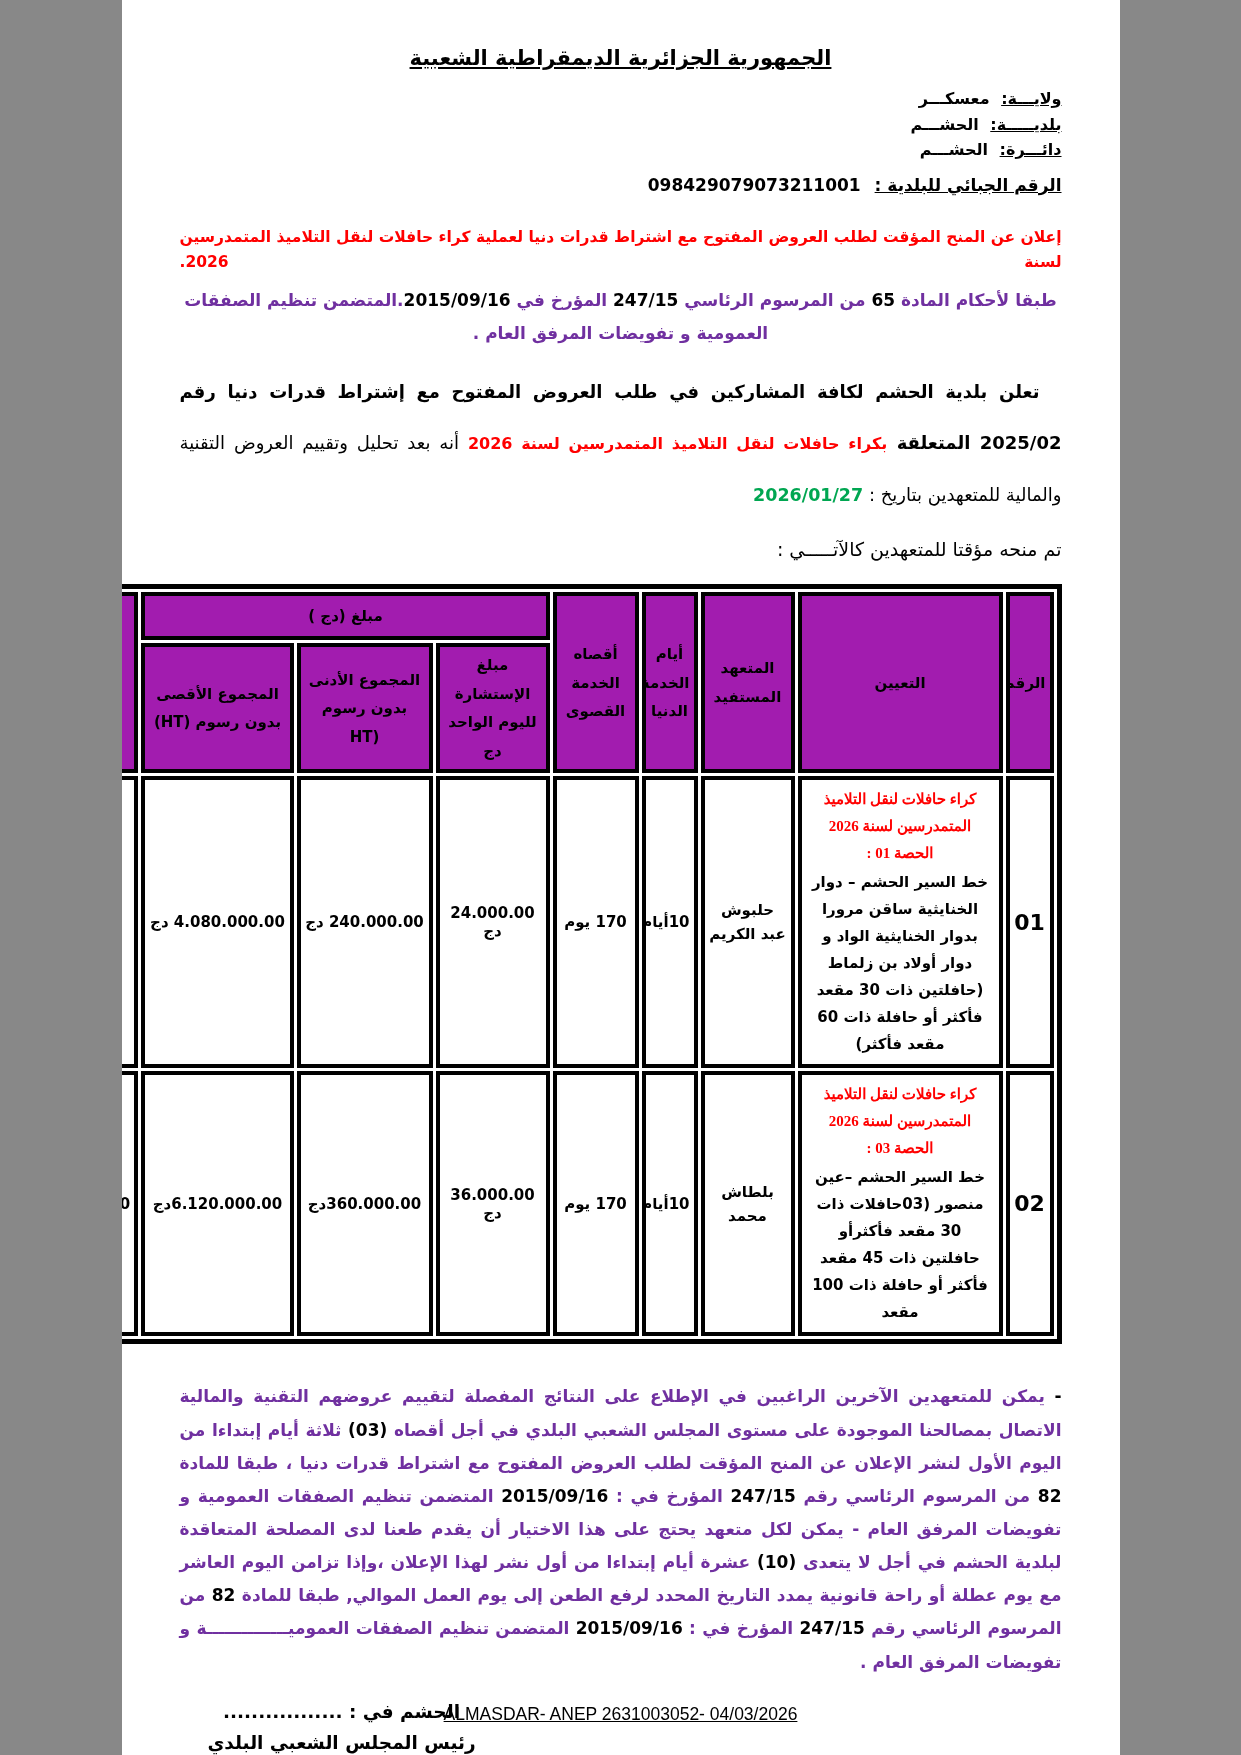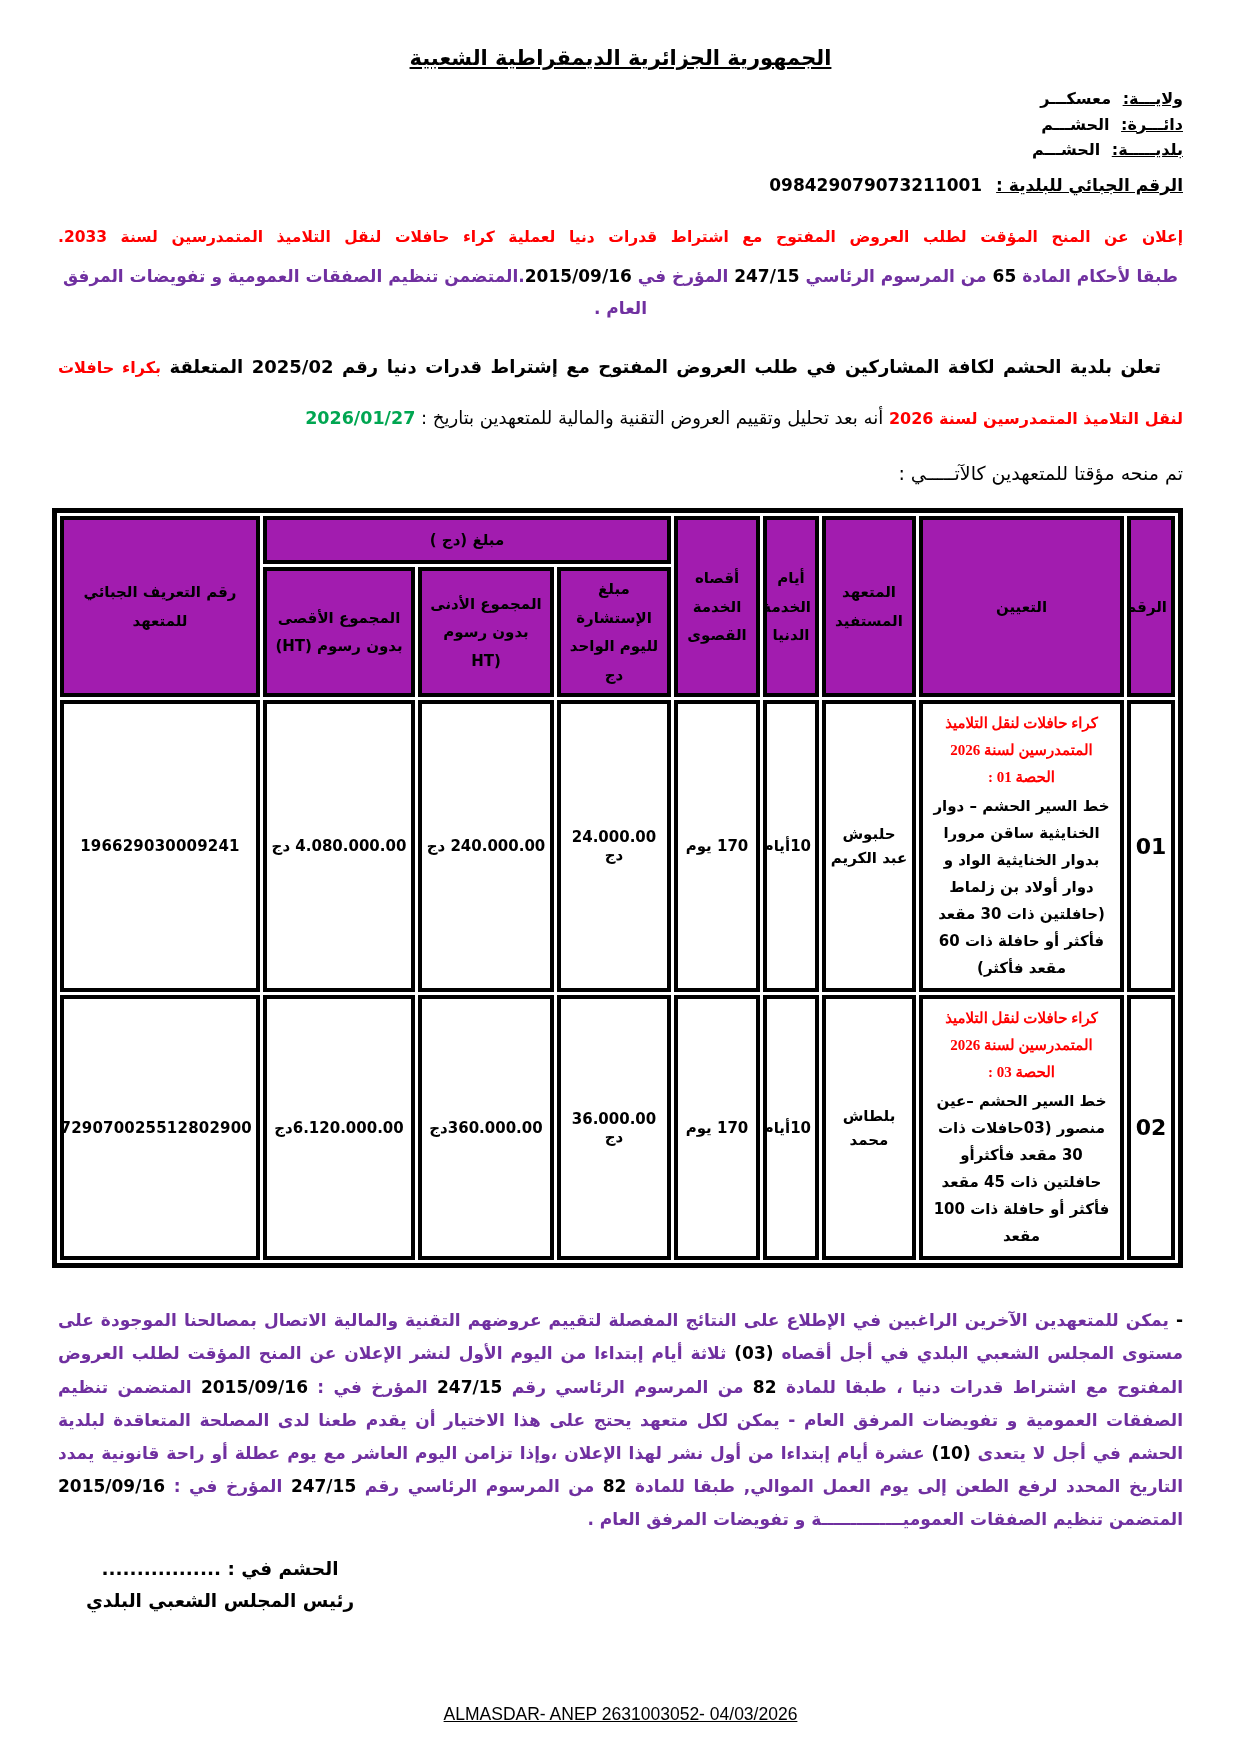--- a/index.html
+++ b/index.html
@@ -1,17 +1,17 @@
 <!DOCTYPE html>
 <html lang="ar" dir="rtl"><head>
 <meta charset="utf-8">
 <style>
   html,body{margin:0;padding:0;background:#888;}
   .page{
-    width:1241px;height:1755px;box-sizing:border-box;position:relative;
+    width:998px;height:1755px;box-sizing:border-box;position:relative;
     margin:0 auto;background:#ffffff;padding:46px 58px 16px 58px;
     font-family:"DejaVu Sans",sans-serif;color:#000;overflow:hidden;
   }
   
   .republic{font-size:21px;font-weight:bold;text-align:center;text-decoration:underline;}
   .identity{margin-top:16px;text-align:right;font-size:16px;font-weight:bold;line-height:1.6;}
   .identity .lbl{text-decoration:underline;}
   .identity .val{padding-right:6px;}
   .fiscal-line{font-size:17px;font-weight:bold;text-align:right;margin-top:12px;}
   .fiscal-line .lbl{text-decoration:underline;}
@@ -70,35 +70,35 @@
 <div class="page">
 
   <div class="republic">الجمهورية الجزائرية الديمقراطية الشعبية</div>
 
   <div class="identity">
     <div>
       <span class="lbl">ولايـــة:</span>
       <span class="val">معسكـــر</span>
     </div>
     <div>
-      <span class="lbl">دائـــرة:</span>
+      <span class="lbl">بلديـــــة:</span>
       <span class="val">الحشـــم</span>
     </div>
     <div>
-      <span class="lbl">بلديـــــة:</span>
+      <span class="lbl">دائـــرة:</span>
       <span class="val">الحشـــم</span>
     </div>
   </div>
 
   <div class="fiscal-line">
     <span class="lbl">الرقم الجبائي للبلدية :</span>
     <span class="val">098429079073211001</span>
   </div>
 
-  <div class="award-title">إعلان عن المنح المؤقت لطلب العروض المفتوح مع اشتراط قدرات دنيا لعملية كراء حافلات لنقل التلاميذ المتمدرسين لسنة 2033.</div>
+  <div class="award-title">إعلان عن المنح المؤقت لطلب العروض المفتوح مع اشتراط قدرات دنيا لعملية كراء حافلات لنقل التلاميذ المتمدرسين لسنة 2026.</div>
 
   <p class="legal"><span class="seg-purple">طبقا لأحكام المادة </span><span class="seg-dark">65</span><span class="seg-purple"> من المرسوم الرئاسي </span><span class="seg-dark">247/15</span><span class="seg-purple"> المؤرخ في </span><span class="seg-dark">2015/09/16</span><span class="seg-purple">.المتضمن تنظيم الصفقات العمومية و تفويضات المرفق العام .</span></p>
 
   <p class="announce"><span class="seg-dark">تعلن بلدية الحشم لكافة المشاركين في طلب العروض المفتوح مع إشتراط قدرات دنيا رقم 2025/02 المتعلقة </span><span class="seg-red">بكراء حافلات لنقل التلاميذ المتمدرسين لسنة 2026</span><span class="seg-plain"> أنه بعد تحليل وتقييم العروض التقنية والمالية  للمتعهدين بتاريخ : </span><span class="seg-green">2026/01/27</span></p>
 
   <p class="grant">تم منحه مؤقتا للمتعهدين كالآتـــــي :</p>
 
   <table class="award-table">
     <colgroup>
       <col style="width:48px">

